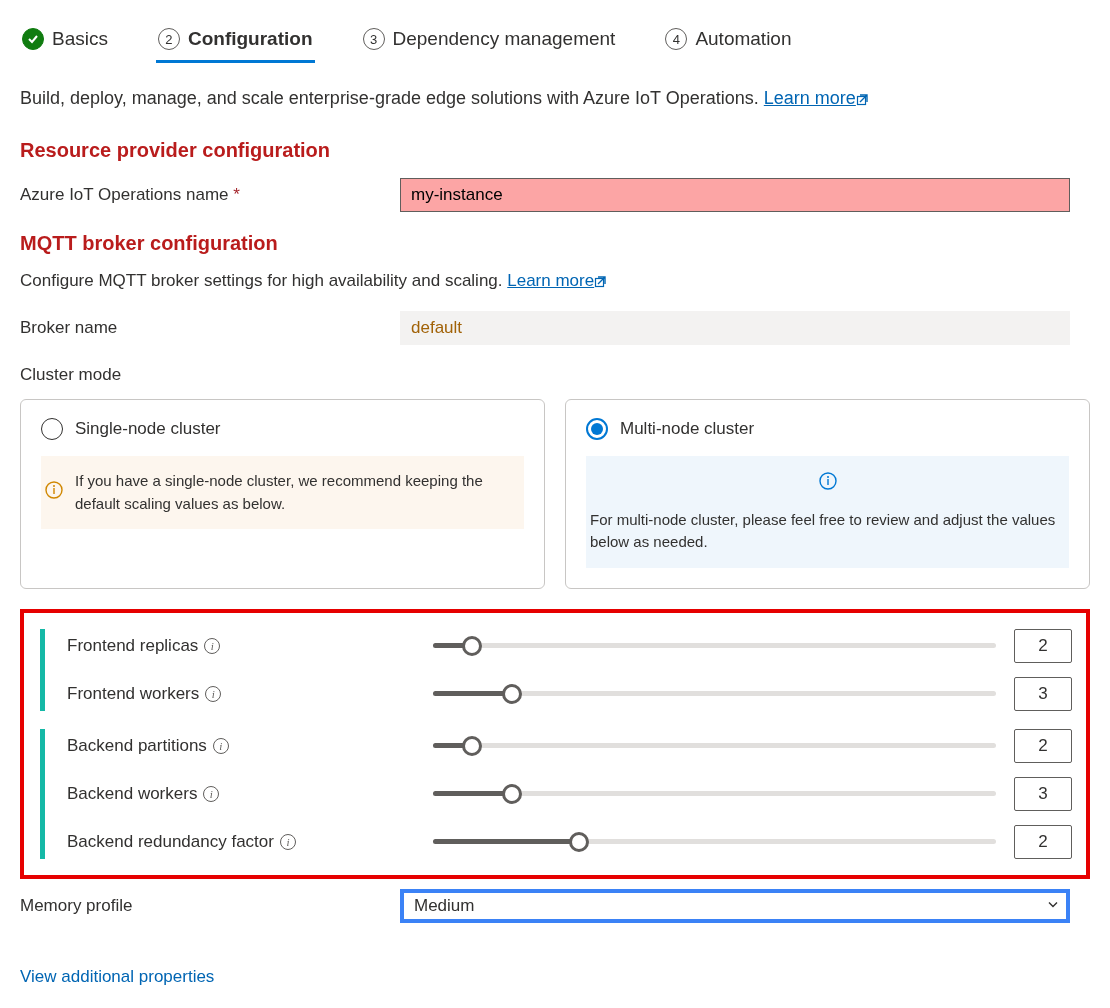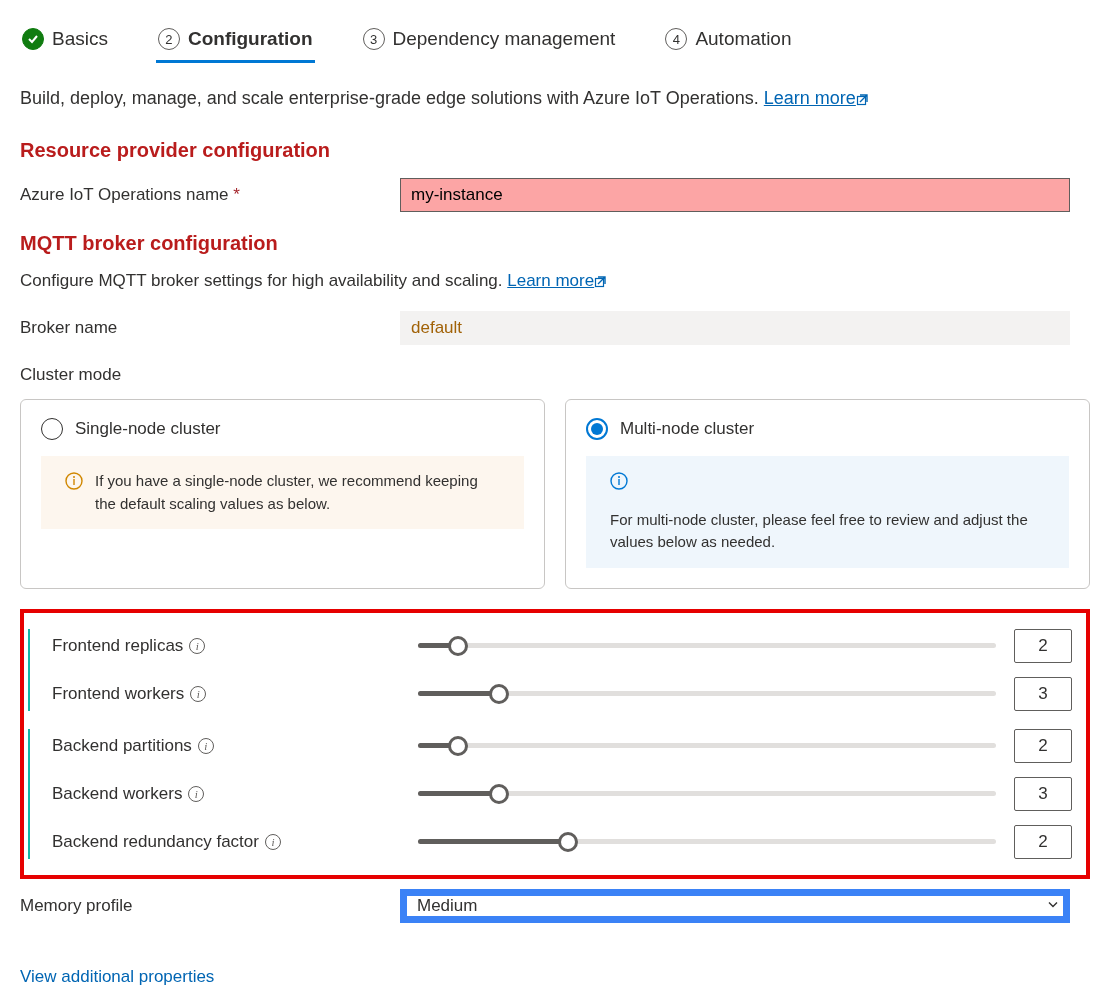--- a/index.html
+++ b/index.html
@@ -130,40 +130,41 @@
   .radio-dot {
     width: 12px;
     height: 12px;
     border-radius: 50%;
     background: #0078d4;
   }
   .radio-label { font-size: 17px; }
   .msgbox {
     display: flex;
     gap: 12px;
-    padding: 14px 24px;
+    padding: 14px 4px;
     font-size: 15px;
     line-height: 1.5;
     color: #323130;
+    align-items: center;
   }
   .msgbox.warn { background: #fdf6ee; }
   .msgbox.info { background: #eff6fc; flex-direction: column; }
   .msgbox .icon {
     flex-shrink: 0;
     margin-top: 2px;
   }
   .highlight-box {
     border: 4px solid #e60000;
     padding: 16px 14px 16px 0;
     margin-bottom: 10px;
   }
   .slider-group {
-    border-left: 2px solid #14b8a6;
+    border-left: 5px solid #14b8a6;
     padding-left: 22px;
-    margin-left: 4px;
+    margin-left: 16px;
     margin-bottom: 18px;
   }
   .slider-row {
     display: flex;
     align-items: center;
     margin-bottom: 14px;
   }
   .slider-row:last-child { margin-bottom: 0; }
   .slider-label {
     width: 366px;
@@ -232,21 +233,21 @@
   }
   .select-wrap {
     flex: 1;
     max-width: 670px;
     position: relative;
   }
   .select {
     width: 100%;
     height: 34px;
     padding: 4px 30px 4px 10px;
-    border: 7px solid #3b82f6;
+    border: 4px solid #3b82f6;
     font-size: 17px;
     background: #fff;
     cursor: pointer;
     display: flex;
     align-items: center;
   }
   .chevron {
     position: absolute;
     right: 10px;
     top: 50%;

